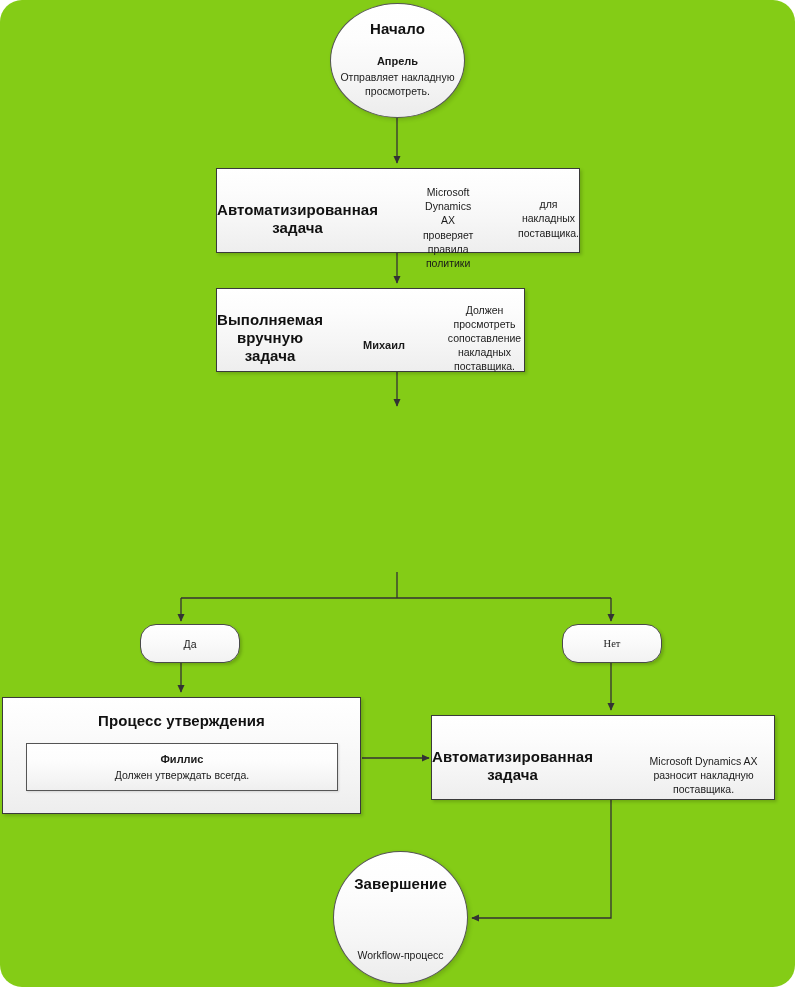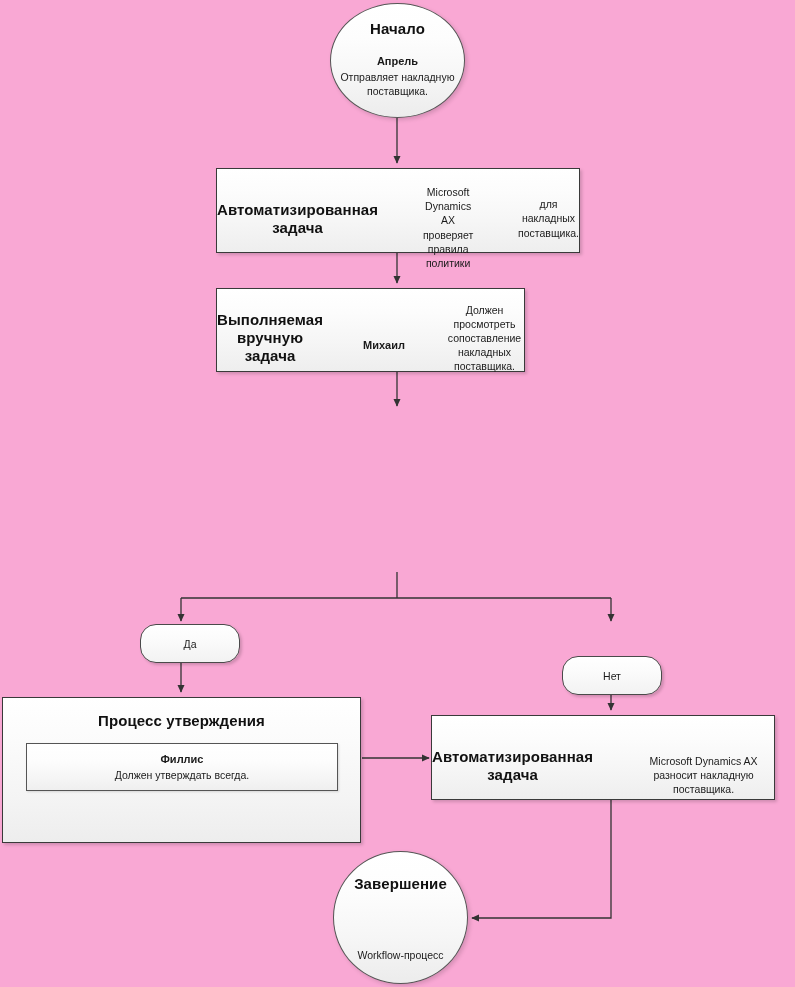--- a/index.html
+++ b/index.html
@@ -8,22 +8,23 @@
     background: #ffffff;
   }
   body {
     font-family: "Liberation Sans", sans-serif;
     -webkit-font-smoothing: antialiased;
   }
   #canvas {
     position: relative;
     width: 795px;
     height: 987px;
-    background: #f9a8d4;
+    background: #84cc16;
     overflow: hidden;
+    border-radius: 22px;
   }
   #wires {
     position: absolute;
     left: 0;
     top: 0;
     width: 795px;
     height: 987px;
     pointer-events: none;
   }
 
@@ -153,45 +154,45 @@
 
     <path d="M362,758 L429,758" stroke="#333333" stroke-width="1.3" fill="none" marker-end="url(#arrow)"></path>
 
     <path d="M611,800 L611,918 L472,918" stroke="#333333" stroke-width="1.3" fill="none" marker-end="url(#arrow)"></path>
   </svg>
 
   <div class="node circle-node" style="left:330px; top:3px; width:135px; height:115px; padding-top:16px;">
     <div class="node-title">Начало</div>
     <div class="node-sub-strong" style="margin-top:16px;">Апрель</div>
     <div class="node-sub" style="margin-top:1px;">Отправляет накладную</div>
-    <div class="node-sub">поставщика.</div>
+    <div class="node-sub">просмотреть.</div>
   </div>
 
   <div class="node rect-node" style="left:216px; top:168px; width:364px; height:85px; padding-top:16px;">
     <div class="node-title">Автоматизированная задача</div>
     <div class="node-sub" style="margin-top:18px;">Microsoft Dynamics AX проверяет правила политики</div>
     <div class="node-sub">для накладных поставщика.</div>
   </div>
 
   <div class="node rect-node" style="left:216px; top:288px; width:309px; height:84px; padding-top:15px;text-align:center;">
     <div class="node-title">Выполняемая вручную задача</div>
     <div class="node-sub-strong" style="margin-top:15px;">Михаил</div>
     <div class="node-sub" style="margin-top:1px;">Должен просмотреть сопоставление накладных поставщика.</div>
   </div>
 
 
   <div class="pill-node" style="position:absolute; left:132px; top:624px; width:98px; height:37px;margin-left:8px;">
     <span>Да</span>
   </div>
 
-  <div class="pill-node" style="position:absolute; left:562px; top:656px; width:98px; height:37px;">
+  <div class="pill-node" style="position:absolute; left:562px; top:624px; width:98px; height:37px;font-family:Liberation Serif, serif;">
     <span>Нет</span>
   </div>
 
-  <div class="node container-node" style="left:2px; top:697px; width:359px; height:146px;">
+  <div class="node container-node" style="left:2px; top:697px; width:359px; height:117px;">
     <div class="node-title" style="text-align:center; margin-top:14px;">Процесс утверждения</div>
     <div class="inner-box" style="left:23px; top:45px; width:312px; height:48px;">
       <div class="node-sub-strong">Филлис</div>
       <div class="node-sub" style="margin-top:1px;">Должен утверждать всегда.</div>
     </div>
   </div>
 
   <div class="node rect-node" style="left:431px; top:715px; width:344px; height:85px; padding-top:16px;">
     <div class="node-title">Автоматизированная задача</div>
     <div class="node-sub" style="margin-top:19px;">Microsoft Dynamics AX разносит накладную поставщика.</div>

